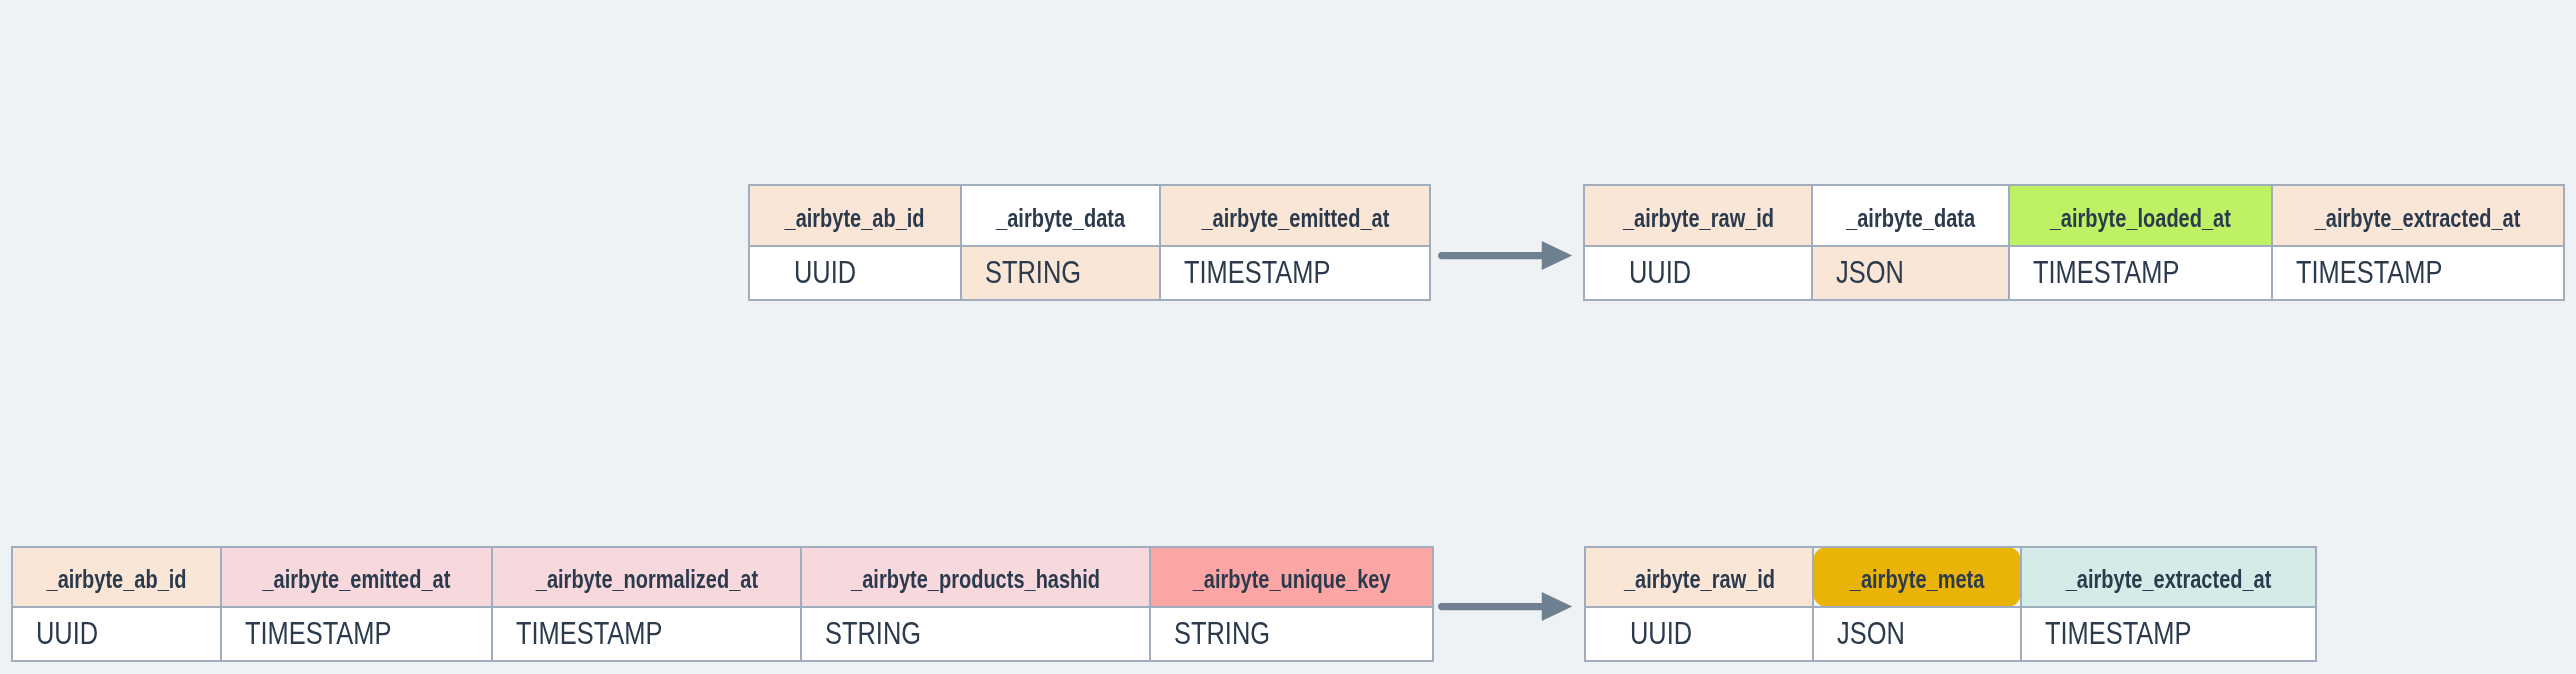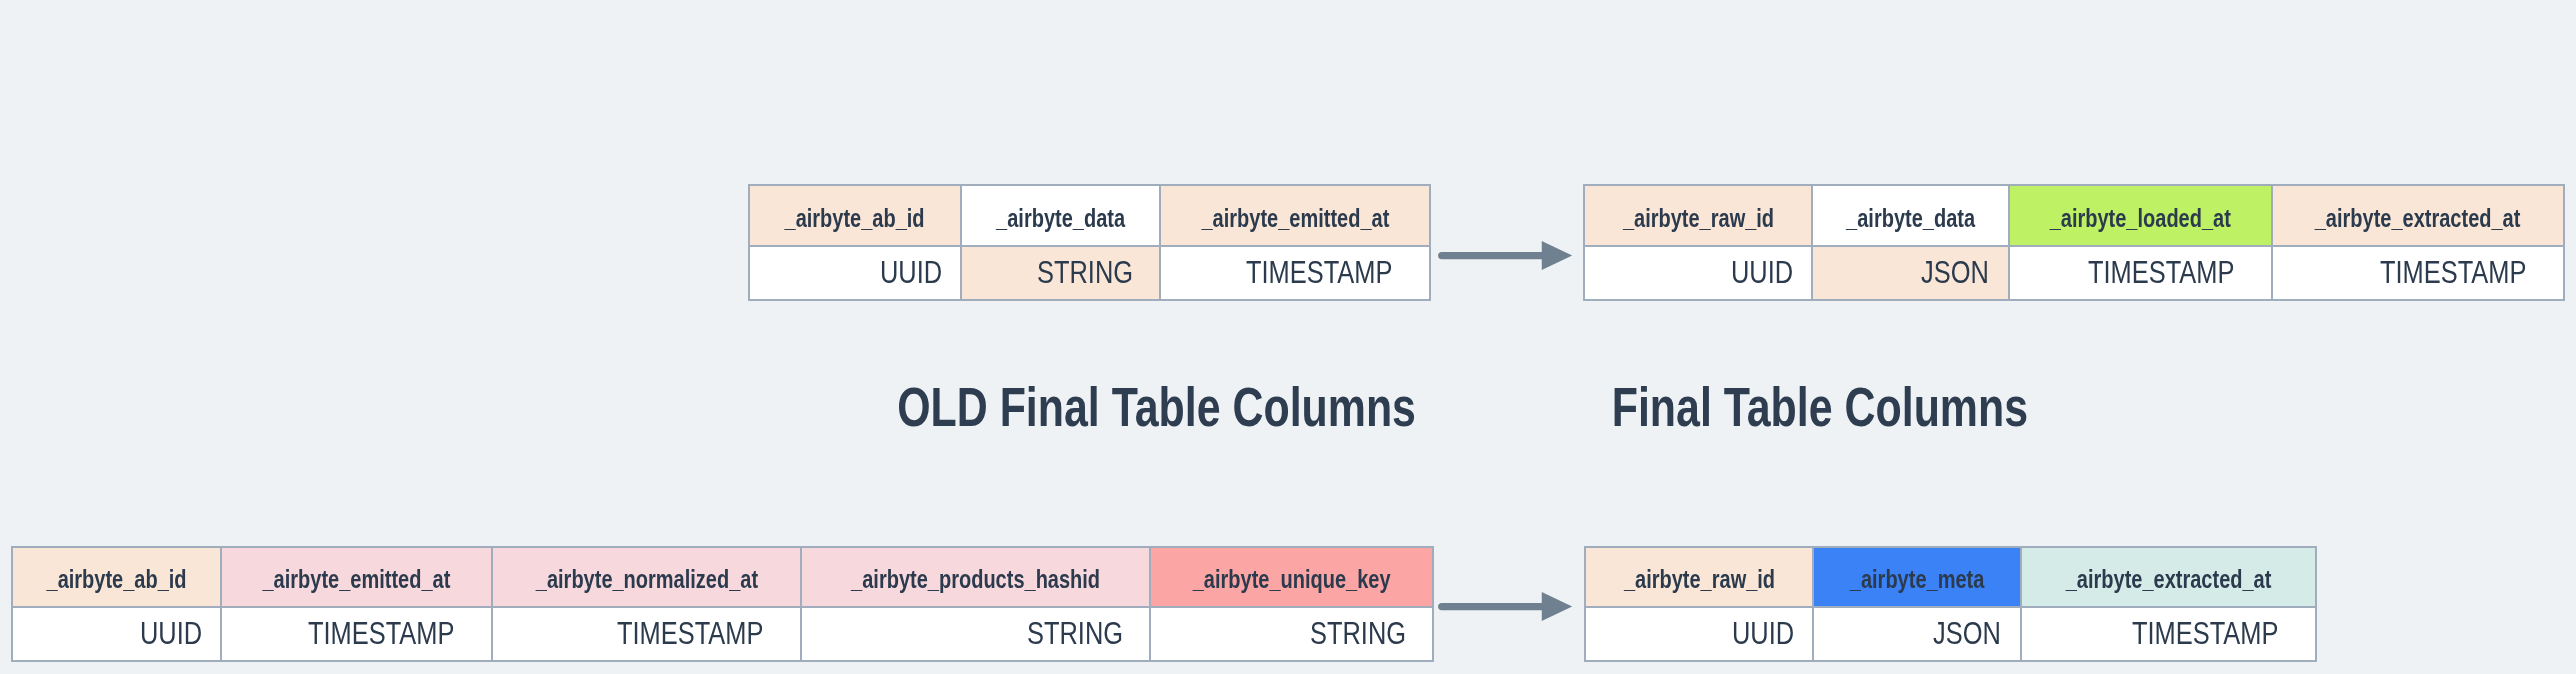--- a/index.html
+++ b/index.html
@@ -40,21 +40,21 @@
   .tbl th.hc {
     font-size: 25px;
     font-weight: 700;
     text-align: center;
     vertical-align: middle;
     padding: 5.8px 4.4px 0 4.4px;
   }
   .tbl td.vc {
     font-size: 31px;
     font-weight: 400;
-    text-align: right;
+    text-align: left;
     vertical-align: middle;
     padding: 0 4.4px 0 23px;
   }
   .tbl td.vc.pad-lg { padding-left: 44px; }
   .hc .cx { display: inline-block; transform: scaleX(0.80); transform-origin: center; }
   .vc .cx { display: inline-block; transform: scaleX(0.82); transform-origin: left center; }
   .t-top th.hc { height: 53px; }
   .t-top td.vc { height: 52px; }
   .t-bot th.hc { height: 52px; }
   .t-bot td.vc { height: 52px; }
@@ -62,26 +62,20 @@
     position: absolute;
     width: 145px;
     height: 47px;
   }
 </style>
 </head>
 <body>
 
 <div class="canvas">
 
-  <div class="title" style="left:822px; top:374px;">
-    <span class="cx">OLD Final Table Columns</span>
-  </div>
-  <div class="title" style="left:1485px; top:374px;">
-    <span class="cx">Final Table Columns</span>
-  </div>
 
   <table class="tbl t-top" style="left:748px; top:184px;">
     <colgroup>
         <col style="width:212px">
         <col style="width:199px">
         <col style="width:270px">
       </colgroup>
     <tbody>
       <tr>
         <th class="hc" style="background: rgb(250, 230, 215);"><span class="cx">_airbyte_ab_id</span></th>
@@ -157,21 +151,21 @@
 
   <table class="tbl t-bot" style="left:1584px; top:546px;">
     <colgroup>
         <col style="width:228px">
         <col style="width:208px">
         <col style="width:295px">
       </colgroup>
     <tbody>
       <tr>
         <th class="hc" style="background: rgb(250, 230, 215);"><span class="cx">_airbyte_raw_id</span></th>
-        <th class="hc" style="background: #3b82f6;"><span class="cx">_airbyte_meta</span></th>
+        <th class="hc" style="background: #eab308; border-radius: 14px;"><span class="cx">_airbyte_meta</span></th>
         <th class="hc" style="background: rgb(213, 235, 232);"><span class="cx">_airbyte_extracted_at</span></th>
       </tr>
       <tr>
         <td class="vc pad-lg" style="background: rgb(255, 255, 255);"><span class="cx">UUID</span></td>
         <td class="vc" style="background: rgb(255, 255, 255);"><span class="cx">JSON</span></td>
         <td class="vc" style="background: rgb(255, 255, 255);"><span class="cx">TIMESTAMP</span></td>
       </tr>
     </tbody>
   </table>
 

